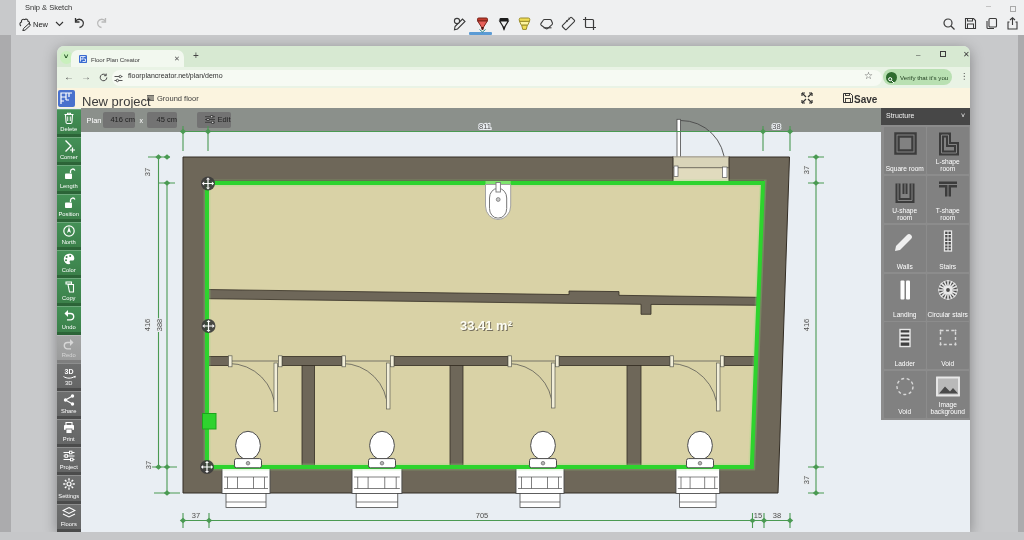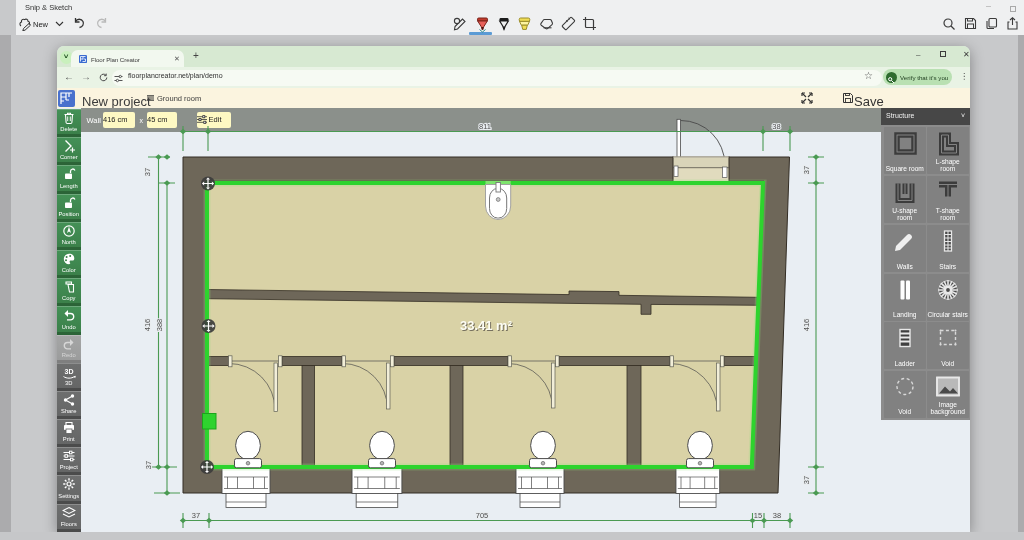--- a/index.html
+++ b/index.html
@@ -29,35 +29,35 @@
 #star{position:absolute;left:807px;top:3px;font-size:10px;color:#494949}
 #verify{position:absolute;left:826px;top:1.8px;width:69px;height:16.5px;border-radius:8.5px;background:#b9e0b2}
 #verify .vc{position:absolute;left:3px;top:2.8px;width:11px;height:11px;border-radius:50%;background:#2e6b2e}
 #verify .vt{position:absolute;left:17px;top:5px;font-size:6.2px;color:#1d3b1d;white-space:nowrap}
 #vdots{position:absolute;left:903px;top:4px;font-size:8.5px;color:#444}
 
 #appheader{position:absolute;left:0;top:42px;width:913px;height:20px;background:#fbf4df}
 #logo{position:absolute;left:0.5px;top:1.5px;width:17px;height:17px;border-radius:2px;background:#4a71cd}
 #nptext{position:absolute;left:25px;top:5.5px;font-size:13px;color:#3b3b3b}
 #gftext{position:absolute;left:90px;top:6px;font-size:7.5px;color:#3b3b3b}
-#savetext{position:absolute;left:797px;top:5.5px;font-size:13px;color:#333;font-weight:normal}
+#savetext{position:absolute;left:797px;top:5.5px;font-size:10px;color:#333;font-weight:bold}
 
 #appbody{position:absolute;left:0;top:62px;width:913px;height:424px;background:#e9eef3}
 
 #ltb{position:absolute;left:0;top:1px;width:23.5px;height:423px}
 .tbtn{position:relative;width:23.5px;text-align:center;overflow:hidden}
 .tbtn.g{background:linear-gradient(#449157,#3a7e48);box-shadow:inset 0 -3px rgba(0,20,5,0.25),inset 0 1px rgba(255,255,255,0.22)}
 .tbtn.d{background:linear-gradient(#6e6f6f,#646565);box-shadow:inset 0 -3px rgba(0,0,0,0.25),inset 0 1px rgba(255,255,255,0.22)}
 .tbtn.dis{background:linear-gradient(#a5a6a6,#9a9b9b);box-shadow:inset 0 -3px rgba(0,0,0,0.18),inset 0 1px rgba(255,255,255,0.22)}
 .tbtn .lbl{position:absolute;bottom:5px;left:0;width:100%;font-size:5.8px;color:#fff}
 .tbtn.dis .lbl{color:#d7d7d7}
 .tbtn svg{position:absolute;left:50%;top:2px;transform:translateX(-50%)}
 
 #wallbar{position:absolute;left:23.5px;top:0;width:800.5px;height:24px;background:#8b908b}
-.winput{position:absolute;top:4px;height:16px;background:#fef9c3;border-radius:2px;font-size:7.5px;color:#222;text-align:left;line-height:16px}
+.winput{position:absolute;top:4px;height:16px;background:#737373;border-radius:2px;font-size:7.5px;color:#222;text-align:right;line-height:16px}
 
 #rpanel{position:absolute;left:824px;top:0;width:89px;height:312px;background:#8c8c8c}
 #rphead{position:absolute;left:0;top:0;width:89px;height:16.5px;background:#474747;color:#f2f2f2;font-size:7px;line-height:16.5px;padding-left:5px}
 #rphead .caret{position:absolute;right:5px;top:0}
 .rbtn{position:absolute;width:41.5px;background:#818181;border-radius:1px;text-align:center}
 .rbtn .rlbl{position:absolute;bottom:1.5px;left:0;width:100%;font-size:6.6px;line-height:1.05;color:#fff}
 .rbtn svg{position:absolute;left:50%;top:4px;transform:translateX(-50%)}
 
 #plan{position:absolute;left:0;top:0;width:1024px;height:540px;z-index:40;pointer-events:none}
 .dimtxt{font-size:7.5px;fill:#4f4f4f}
@@ -193,35 +193,35 @@
   <div id="appheader">
     <div id="logo">
       <svg width="17" height="17" viewBox="0 0 17 17">
             <path d="M3 14V3h11M3 7h5M8 3v7M11 3v4M8 10h3M3 11h3" fill="none" stroke="#fff" stroke-width="1.2"></path>
           </svg>
     </div>
     <div id="nptext">New project</div>
     <svg class="abs" style="left:90px;top:7px" width="7" height="6" viewBox="0 0 7 6">
           <path d="M0 0.8h7M0 3h7M0 5.2h7" stroke="#3b3b3b" stroke-width="1.2"></path>
         </svg>
-    <div id="gftext" style="left:100px">Ground room</div>
+    <div id="gftext" style="left:100px">Ground floor</div>
     <svg class="abs" style="left:744px;top:4px" width="12" height="12" viewBox="0 0 12 12">
           <path d="M1 1l4 4m6 6L7 7M11 1 7 5M1 11l4-4" stroke="#333" stroke-width="1.2"></path>
           <path d="M1 1h3M1 1v3M11 1h-3M11 1v3M1 11h3M1 11v-3M11 11h-3M11 11v-3" stroke="#333" stroke-width="1.2"></path>
         </svg>
     <svg class="abs" style="left:786px;top:5px" width="10" height="10" viewBox="0 0 10 10">
           <path d="M0.5 0.5h7l2 2v7h-9z" fill="none" stroke="#333" stroke-width="1"></path>
           <rect x="2.5" y="5.5" width="5" height="4" fill="none" stroke="#333" stroke-width="0.9"></rect>
           <rect x="2.5" y="0.5" width="4" height="2" fill="none" stroke="#333" stroke-width="0.9"></rect>
         </svg>
     <div id="savetext">Save</div>
   </div>
   <div id="appbody">
     <div id="wallbar">
-      <div class="abs" style="left:6px;top:8px;font-size:7.5px;color:#fff">Wall</div>
+      <div class="abs" style="left:6px;top:8px;font-size:7.5px;color:#fff">Plan</div>
       <div class="winput" style="left:22.5px;width:32px">416 cm</div>
       <div class="abs" style="left:59px;top:8.5px;font-size:7px;color:#fff">x</div>
       <div class="winput" style="left:66.5px;width:30px">45 cm</div>
       <div class="winput" style="left:116px;width:34px"><svg style="vertical-align:-1.5px" width="10" height="9" viewBox="0 0 10 9">
               <path d="M0 1.7h10M0 4.5h10M0 7.3h10" stroke="#333" stroke-width="0.8"></path>
               <rect x="5.8" y="0.6" width="2" height="2.2" fill="#fbfbfb" stroke="#333" stroke-width="0.8"></rect>
               <rect x="2" y="3.4" width="2" height="2.2" fill="#fbfbfb" stroke="#333" stroke-width="0.8"></rect>
               <rect x="6.8" y="6.2" width="2" height="2.2" fill="#fbfbfb" stroke="#333" stroke-width="0.8"></rect>
             </svg> Edit</div>
     </div>

